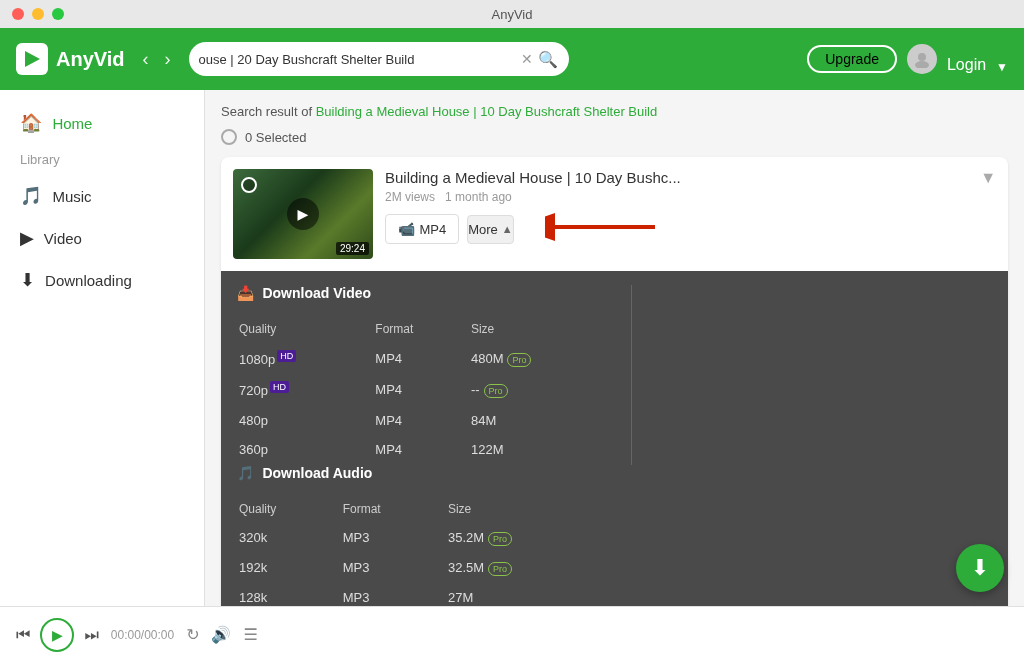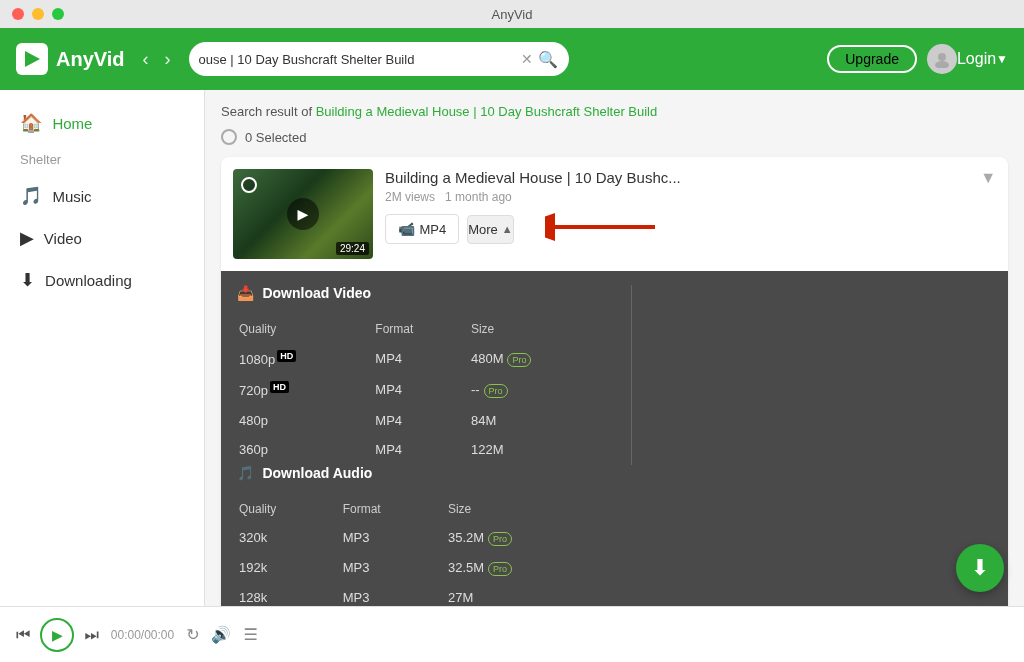--- a/index.html
+++ b/index.html
@@ -62,21 +62,21 @@
     .upgrade-btn {
       border: 2px solid white;
       color: #000000;
       background: transparent;
       border-radius: 16px;
       padding: 4px 16px;
       font-size: 14px;
       cursor: pointer;
       font-weight: 500;
     }
-    .login-area { display: flex; align-items: center; gap: 0; color: white; cursor: pointer; }
+    .login-area { display: flex; align-items: flex-end; gap: 10px; color: white; cursor: pointer; }
     .avatar { width: 30px; height: 30px; border-radius: 50%; background: #ccc; display: flex; align-items: center; justify-content: center; }
     .dropdown-arrow { color: white; font-size: 12px; }
 
     
     .main { display: flex; height: calc(662px - 28px - 62px - 56px); }
 
     
     .sidebar {
       width: 205px;
       background: white;
@@ -206,22 +206,22 @@
       text-align: left; font-size: 12px; color: #ccc;
       padding: 3px 6px 6px 0; font-weight: normal;
     }
     .download-table td {
       font-size: 13px; color: #ddd;
       padding: 6px 6px 6px 0;
       vertical-align: middle;
     }
     .hd-badge {
       display: inline-block;
-      background: #000000;
-      color: white; font-size: 9px; font-weight: bold;
+      background: #4c1d95;
+      color: white; font-size: 9px; font-weight: normal;
       padding: 1px 3px; border-radius: 2px;
       margin-left: 2px; vertical-align: super;
     }
     .pro-badge {
       display: inline-block;
       border: 1px solid #8bc34a;
       color: #8bc34a; font-size: 9px;
       padding: 1px 4px; border-radius: 8px;
       margin-left: 4px;
     }
@@ -283,21 +283,21 @@
           <polygon points="4,3 19,11 4,19" fill="#2eac3a"></polygon>
         </svg>
     </div>
     <span>AnyVid</span>
   </div>
   <div class="nav-arrows">
     <button class="nav-arrow">‹</button>
     <button class="nav-arrow">›</button>
   </div>
   <div class="search-bar">
-    <span class="search-text">ouse | 10 Day Bushcraft Shelter Build</span>
+    <span class="search-text">ouse | 20 Day Bushcraft Shelter Build</span>
     <span class="search-clear">✕</span>
     <span class="search-icon-btn">🔍</span>
   </div>
   <div class="header-right">
     <button class="upgrade-btn">Upgrade</button>
     <div class="login-area">
       <div class="avatar">
         <svg width="18" height="18" viewBox="0 0 18 18">
             <circle cx="9" cy="7" r="4" fill="#aaa"></circle>
             <ellipse cx="9" cy="15" rx="7" ry="4" fill="#aaa"></ellipse>
@@ -309,21 +309,21 @@
   </div>
 </div>
 
 <div class="main">
 
   <div class="sidebar">
     <div class="sidebar-item active">
       <span class="icon">🏠</span>
       <span>Home</span>
     </div>
-    <div class="sidebar-label-section">Shelter</div>
+    <div class="sidebar-label-section">Library</div>
     <div class="sidebar-item">
       <span class="icon">🎵</span>
       <span>Music</span>
     </div>
     <div class="sidebar-item">
       <span class="icon">▶</span>
       <span>Video</span>
     </div>
     <div class="sidebar-item">
       <span class="icon">⬇</span>

